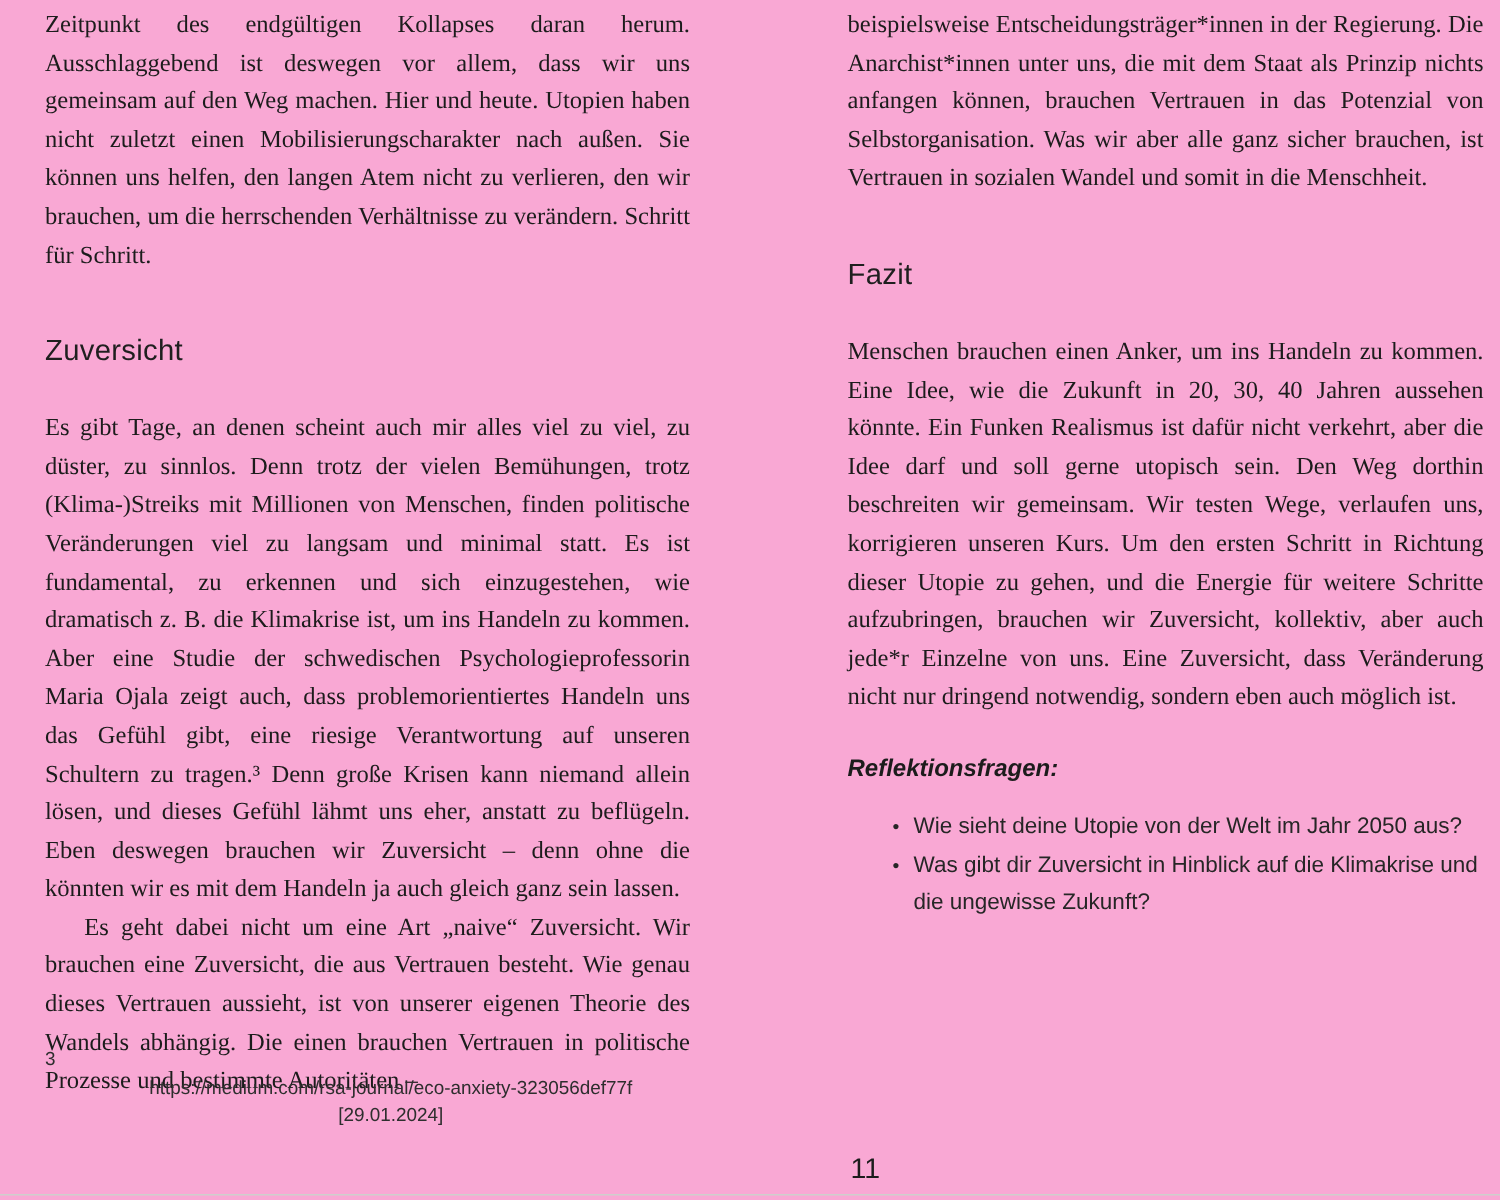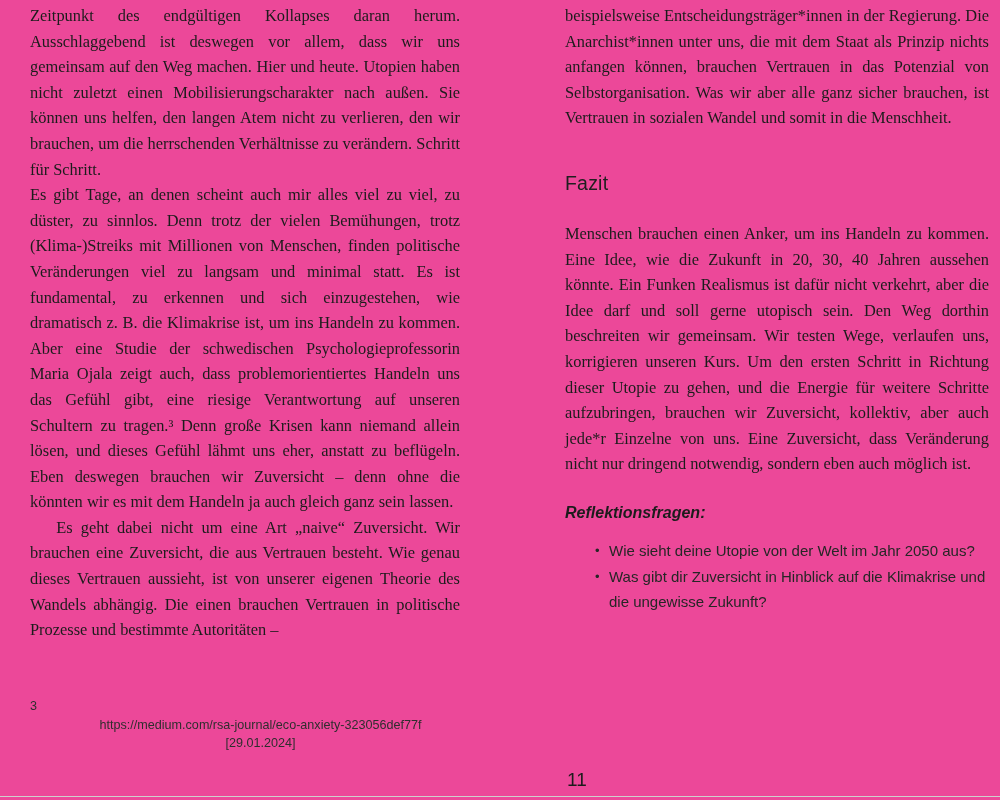--- a/index.html
+++ b/index.html
@@ -4,21 +4,21 @@
 <style>
   html, body {
     margin: 0;
     padding: 0;
     background: #fcfcfa;
   }
   .spread {
     position: relative;
     width: 1000px;
     height: 800px;
-    background: #ec4899;
+    background: #f9a8d4;
     color: #1c1c1c;
     overflow: hidden;
     font-family: "Liberation Serif", serif;
   }
   .col {
     position: absolute;
     top: 0;
     padding-top: 3px;
   }
   .col-left  { left: 30px;  width: 430px; }
@@ -114,20 +114,21 @@
     border-top: 1px solid #cfcfcc;
   }
 </style>
 </head>
 <body>
 
 <div class="spread">
 
   <div class="col col-left">
     <p class="bodytext">Zeitpunkt des endgültigen Kollapses daran herum. Ausschlaggebend ist deswegen vor allem, dass wir uns gemeinsam auf den Weg machen. Hier und heute. Utopien haben nicht zuletzt einen Mobilisierungscharakter nach außen. Sie können uns helfen, den langen Atem nicht zu verlieren, den wir brauchen, um die herrschenden Verhältnisse zu verändern. Schritt für Schritt.</p>
+    <h2 class="section-heading">Zuversicht</h2>
     <p class="bodytext">Es gibt Tage, an denen scheint auch mir alles viel zu viel, zu düster, zu sinnlos. Denn trotz der vielen Bemühungen, trotz (Klima-)Streiks mit Millionen von Menschen, finden politische Veränderungen viel zu langsam und minimal statt. Es ist fundamental, zu erkennen und sich einzugestehen, wie dramatisch z. B. die Klimakrise ist, um ins Handeln zu kommen. Aber eine Studie der schwedischen Psychologieprofessorin Maria Ojala zeigt auch, dass problemorientiertes Handeln uns das Gefühl gibt, eine riesige Verantwortung auf unseren Schultern zu tragen.³ Denn große Krisen kann niemand allein lösen, und dieses Gefühl lähmt uns eher, anstatt zu beflügeln. Eben deswegen brauchen wir Zuversicht – denn ohne die könnten wir es mit dem Handeln ja auch gleich ganz sein lassen.</p>
     <p class="bodytext indent">Es geht dabei nicht um eine Art „naive“ Zuversicht. Wir brauchen eine Zuversicht, die aus Vertrauen besteht. Wie genau dieses Vertrauen aussieht, ist von unserer eigenen Theorie des Wandels abhängig. Die einen brauchen Vertrauen in politische Prozesse und bestimmte Autoritäten –</p>
   </div>
 
   <div class="footnote">
     <div class="footnote-first">
       <span class="footnote-marker">3</span>
     </div>
     <div class="footnote-cont">https://medium.com/rsa-journal/eco-anxiety-323056def77f</div>
     <div class="footnote-cont">[29.01.2024]</div>

